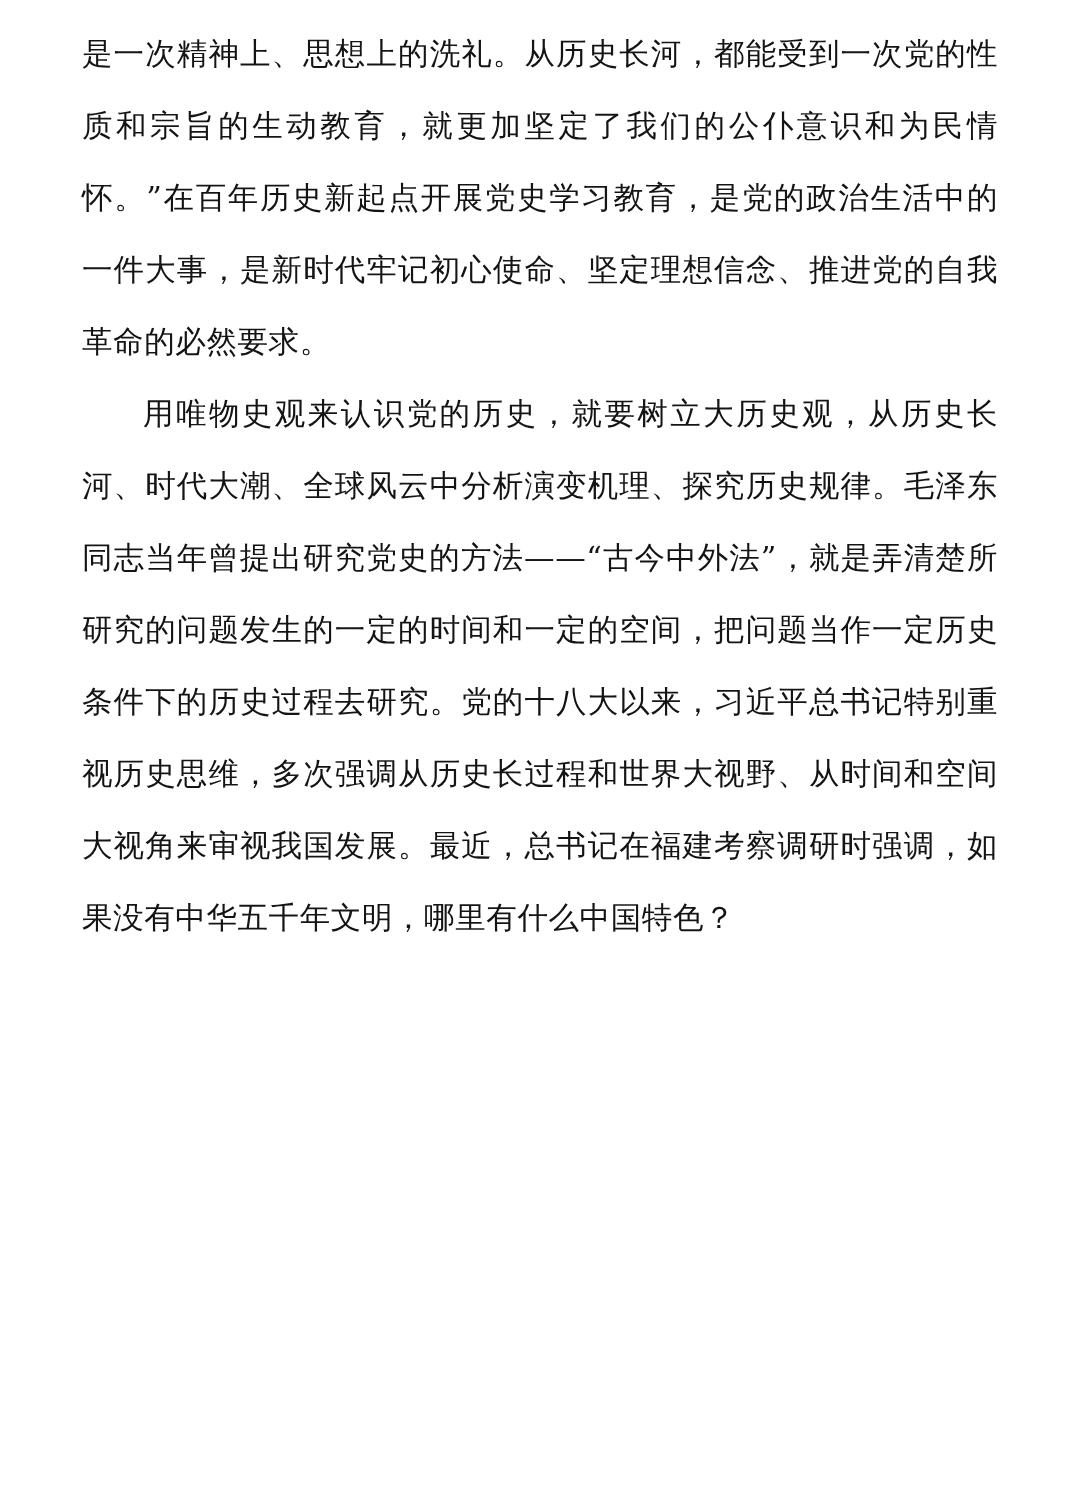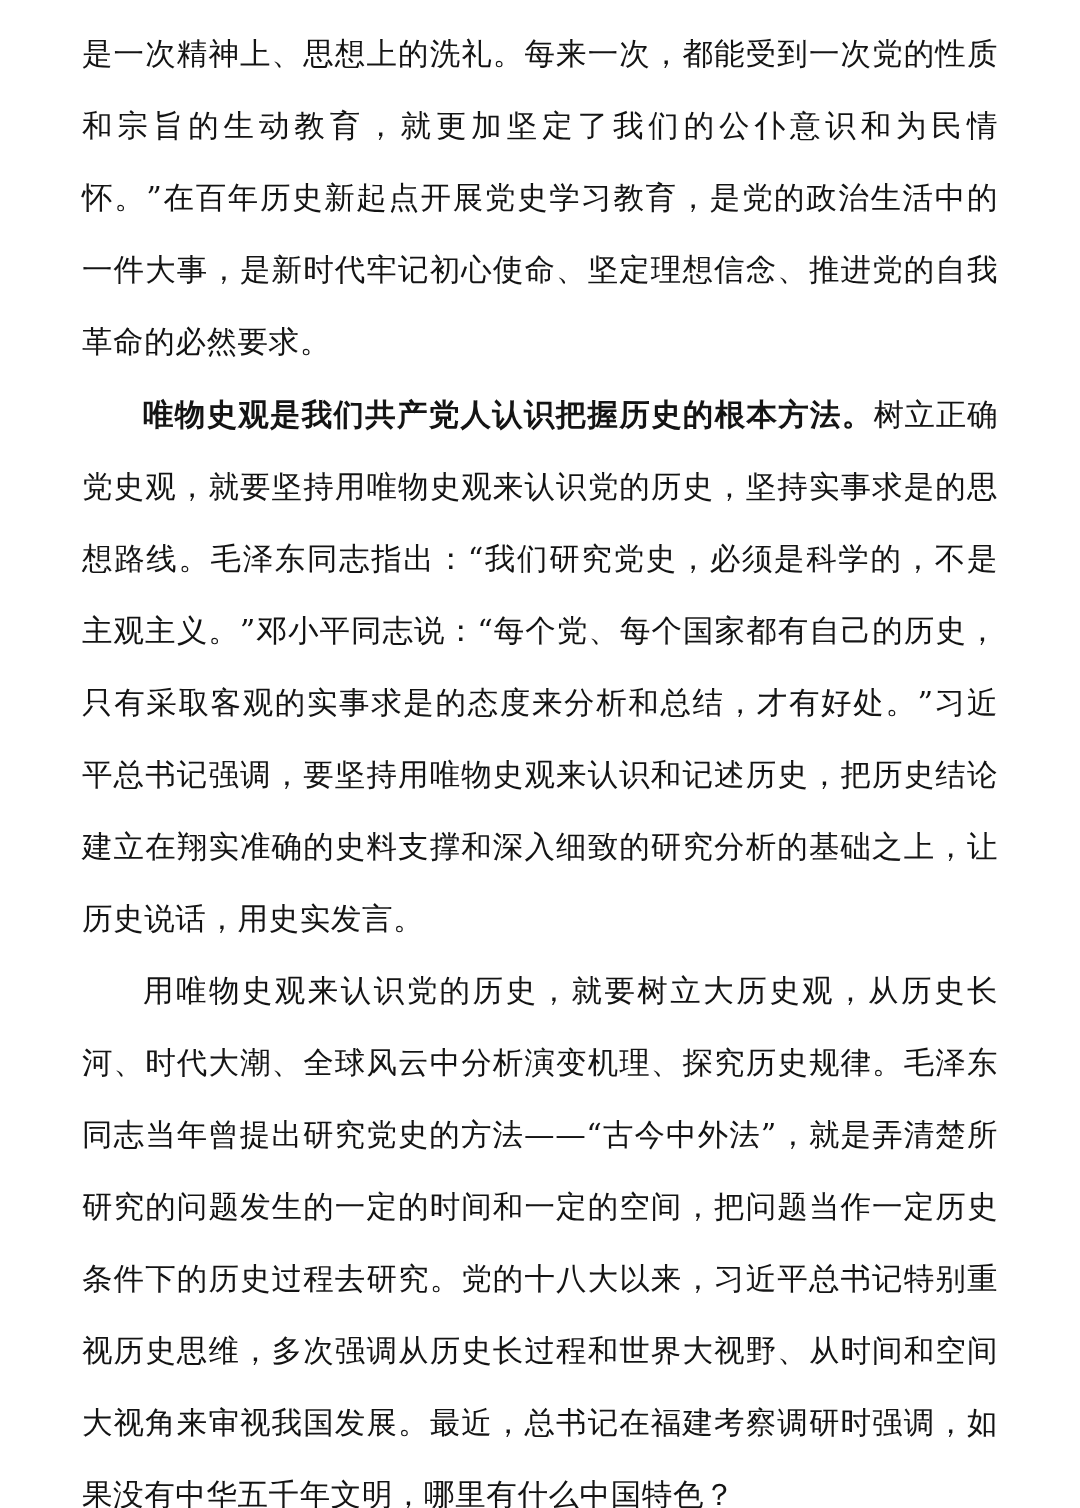--- a/index.html
+++ b/index.html
@@ -41,20 +41,19 @@
     font-weight: bold;
     letter-spacing: 1.2px;
   }
 </style>
 </head>
 <body>
 
 <div class="page">
   <div class="doc-body">
 
-    <p class="para">是一次精神上、思想上的洗礼。每来一次，都能受到一次党的性质和宗旨的生动教育，就更加坚定了我们的公仆意识和为民情怀。”在百年历史新起点开展党史学习教育，是党的政治生活中的一件大事，是新时代牢记初心使命、坚定理想信念、推进党的自我革命的必然要求。</p>
+    <p class="para">是一次精神上、思想上的洗礼。从历史长河，都能受到一次党的性质和宗旨的生动教育，就更加坚定了我们的公仆意识和为民情怀。”在百年历史新起点开展党史学习教育，是党的政治生活中的一件大事，是新时代牢记初心使命、坚定理想信念、推进党的自我革命的必然要求。</p>
 
-    <p class="para indent"><span class="bold-lead">唯物史观是我们共产党人认识把握历史的根本方法。</span><span>树立正确党史观，就要坚持用唯物史观来认识党的历史，坚持实事求是的思想路线。毛泽东同志指出：“我们研究党史，必须是科学的，不是主观主义。”邓小平同志说：“每个党、每个国家都有自己的历史，只有采取客观的实事求是的态度来分析和总结，才有好处。”习近平总书记强调，要坚持用唯物史观来认识和记述历史，把历史结论建立在翔实准确的史料支撑和深入细致的研究分析的基础之上，让历史说话，用史实发言。</span></p>
 
     <p class="para indent">用唯物史观来认识党的历史，就要树立大历史观，从历史长河、时代大潮、全球风云中分析演变机理、探究历史规律。毛泽东同志当年曾提出研究党史的方法——“古今中外法”，就是弄清楚所研究的问题发生的一定的时间和一定的空间，把问题当作一定历史条件下的历史过程去研究。党的十八大以来，习近平总书记特别重视历史思维，多次强调从历史长过程和世界大视野、从时间和空间大视角来审视我国发展。最近，总书记在福建考察调研时强调，如果没有中华五千年文明，哪里有什么中国特色？</p>
 
   </div>
 </div>
 
 </body></html>

